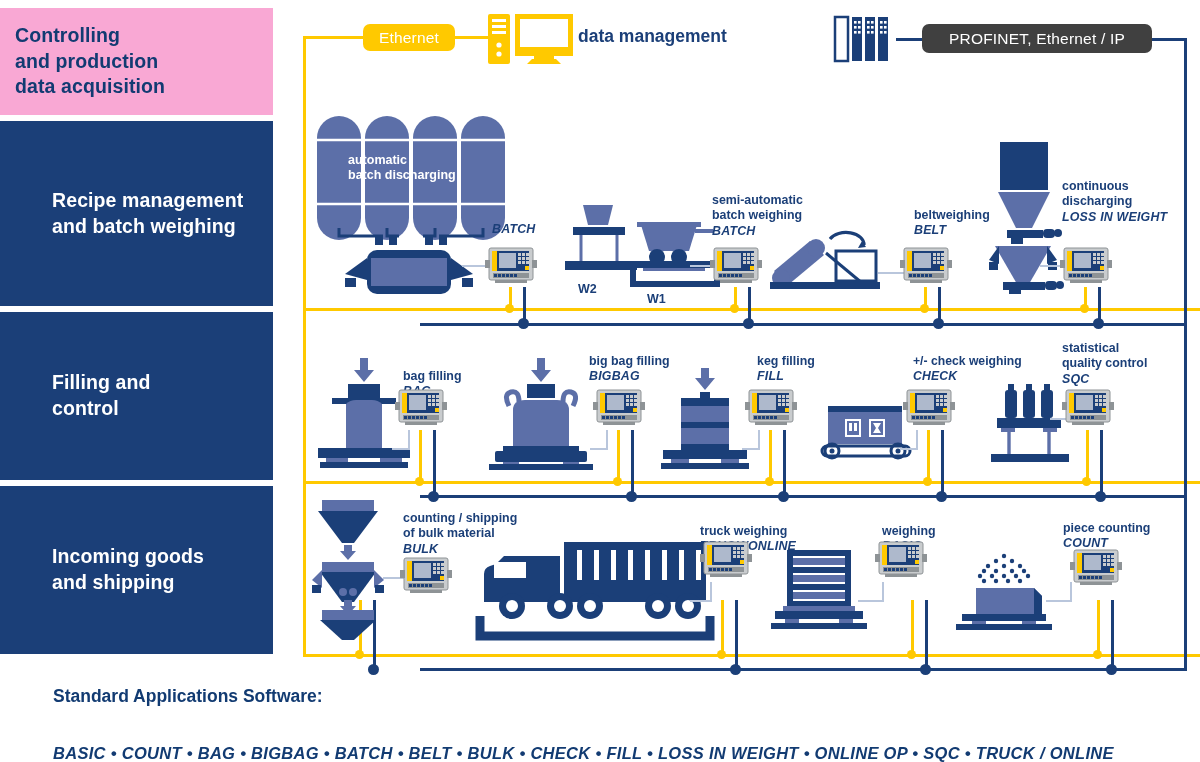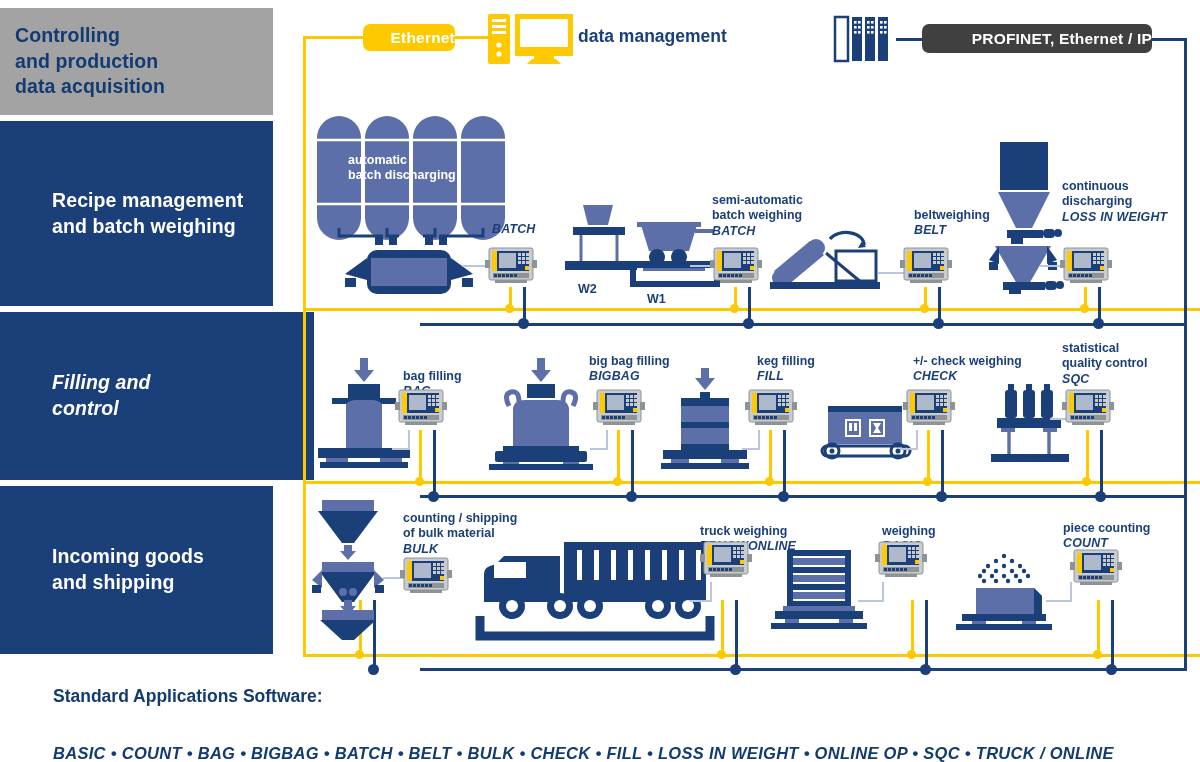--- a/index.html
+++ b/index.html
@@ -4,39 +4,39 @@
 <style>
   html,body{margin:0;padding:0;background:#ffffff;}
   body{width:1200px;height:762px;position:relative;overflow:hidden;
        font-family:"Liberation Sans","DejaVu Sans",sans-serif;}
   .stage{position:absolute;left:0;top:0;width:1200px;height:762px;}
 
   
   .cat{position:absolute;left:0;box-sizing:border-box;padding:0 0 0 52px;
        display:flex;flex-direction:column;justify-content:center;}
   .cat .txt{font-size:19.5px;font-weight:bold;line-height:1.32;letter-spacing:.1px;}
-  .cat-yellow{background:#a3a3a3;padding-left:15px;}
+  .cat-yellow{background:#f9a8d4;padding-left:15px;}
   .cat-yellow .txt{color:#123B72;}
   .cat-blue{background:#1B3F78;}
   .cat-blue .txt{color:#ffffff;}
   .yline{position:absolute;background:#FFC900;}
   .bline{position:absolute;background:#1B3F78;}
   .ydot{position:absolute;width:9px;height:9px;border-radius:50%;background:#FFC900;}
   .bdot{position:absolute;width:11px;height:11px;border-radius:50%;background:#1B3F78;}
   .gline{position:absolute;background:#B9C6DC;}
 
   
   .lab{position:absolute;color:#1B3F78;font-size:12.4px;line-height:15.4px;font-weight:600;}
   .lab i{font-style:italic;font-weight:bold;display:block;letter-spacing:.2px;}
   .lab.sm{font-size:12.2px;}
   .wlab{position:absolute;color:#1B3F78;font-size:12.5px;font-weight:bold;}
 
   
   .pill{position:absolute;border-radius:7px;display:flex;align-items:center;
-        justify-content:flex-end;font-weight:bold;}
+        justify-content:center;font-weight:normal;}
   .pill-eth{background:#FFC900;color:#ffffff;font-size:15.5px;letter-spacing:.2px;}
   .pill-pro{background:#404040;color:#ffffff;font-size:15.5px;letter-spacing:.2px;}
   .dm{position:absolute;color:#1B3F78;font-size:17.5px;font-weight:600;}
 
   
   .foot1{position:absolute;color:#123B72;font-weight:bold;font-size:17.5px;}
   .foot2{position:absolute;color:#123B72;font-weight:bold;font-style:italic;font-size:16.5px;
          letter-spacing:.3px;white-space:nowrap;}
 
   svg{display:block;overflow:visible;}
@@ -51,21 +51,21 @@
     <div class="txt">Controlling</div>
     <div class="txt">and production</div>
     <div class="txt">data acquisition</div>
   </div>
 
   <div class="cat cat-blue" style="top:121px;left:0;width:273px;height:185px;">
     <div class="txt">Recipe management</div>
     <div class="txt">and batch weighing</div>
   </div>
 
-  <div class="cat cat-blue" style="top:312px;left:0;width:314px;height:168px;font-style:italic;">
+  <div class="cat cat-blue" style="top:312px;left:0;width:273px;height:168px;">
     <div class="txt">Filling and</div>
     <div class="txt">control</div>
   </div>
 
   <div class="cat cat-blue" style="top:486px;left:0;width:273px;height:168px;">
     <div class="txt">Incoming goods</div>
     <div class="txt">and shipping</div>
   </div>
 
   <div class="yline" style="left:303px;top:36px;width:2.5px;height:620px;"></div>

